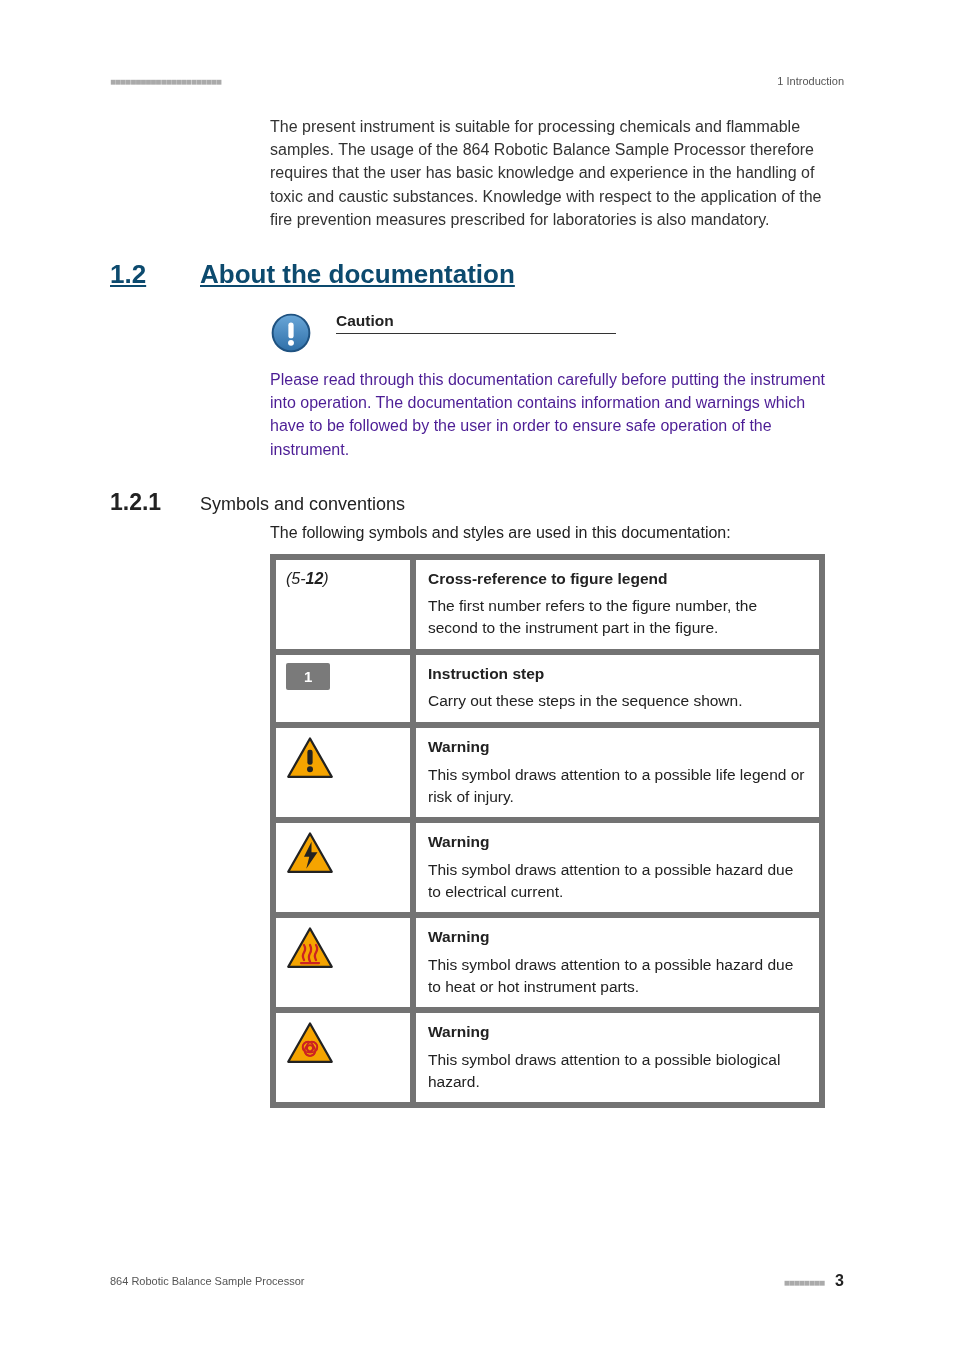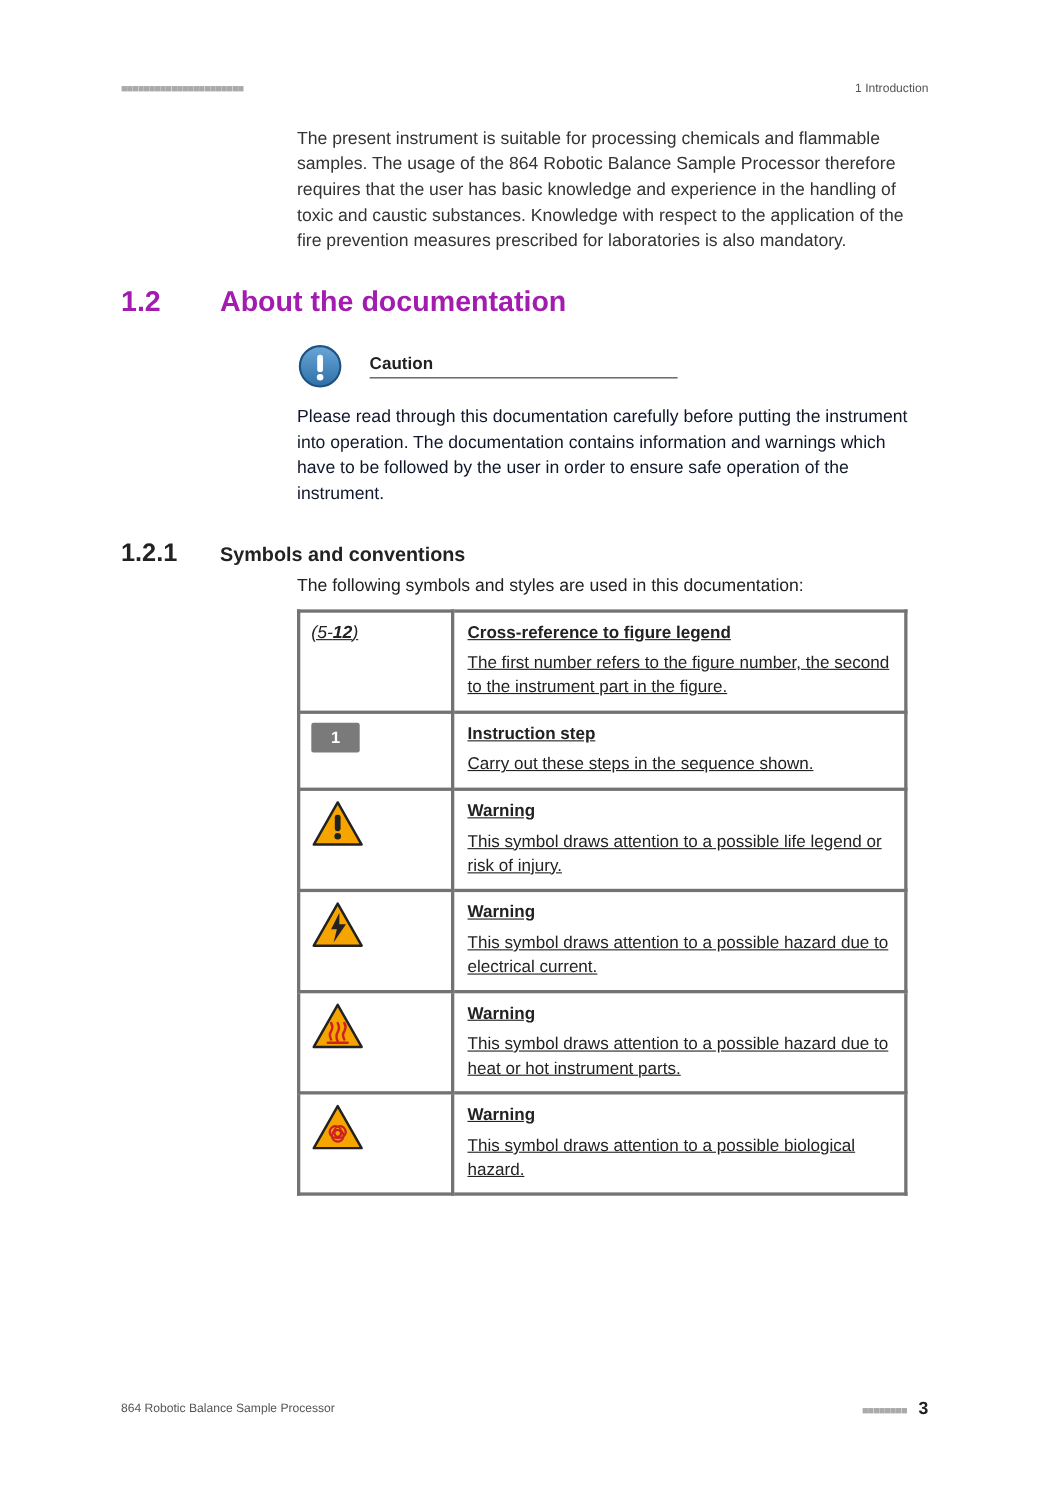--- a/index.html
+++ b/index.html
@@ -36,30 +36,31 @@
     color: #333;
   }
   .bold { font-weight: 700; }
   .section-heading {
     display: flex;
     align-items: baseline;
     font-weight: 800;
     font-size: 26px;
     margin-top: 28px;
     margin-bottom: 22px;
-    color: #a21caf;
+    color: #0c4a6e;
+    text-decoration: underline;
   }
   .section-num { width: 90px; }
   .caution-block {
     margin-top: 6px;
     margin-bottom: 28px;
   }
   .caution-header {
     display: flex;
-    align-items: center;
+    align-items: flex-start;
     gap: 20px;
     margin-bottom: 14px;
   }
   .caution-icon {
     width: 42px;
     height: 42px;
     flex-shrink: 0;
   }
   .caution-title-wrap {
     flex: 1;
@@ -71,55 +72,54 @@
     margin-bottom: 3px;
   }
   .caution-rule {
     height: 1px;
     background: #333;
     width: 280px;
   }
   .caution-text {
     font-size: 16px;
     line-height: 1.45;
-    color: #0f172a;
+    color: #4c1d95;
   }
   .subsection-row {
     display: flex;
     align-items: baseline;
     margin-top: 6px;
     margin-bottom: 8px;
   }
   .subsection-num {
     width: 90px;
     font-weight: 800;
     font-size: 23px;
   }
   .subsection-title {
-    font-weight: 700;
+    font-weight: 400;
     font-size: 18px;
   }
   .symbols-intro {
     padding-left: 160px;
     font-size: 16px;
     margin-bottom: 12px;
   }
   table.sym-table {
     margin-left: 160px;
     border-collapse: collapse;
     width: 555px;
     border: 1px solid #333;
   }
   table.sym-table td {
-    border: 3px solid #737373;
+    border: 6px solid #737373;
     vertical-align: top;
     padding: 8px 12px 10px 12px;
     font-size: 15.5px;
     line-height: 1.4;
-    text-decoration: underline;
   }
   table.sym-table td.icon-cell {
     width: 140px;
     text-align: left;
     vertical-align: top;
     padding: 8px 10px;
   }
   .row-head {
     font-weight: 700;
     margin-bottom: 6px;

